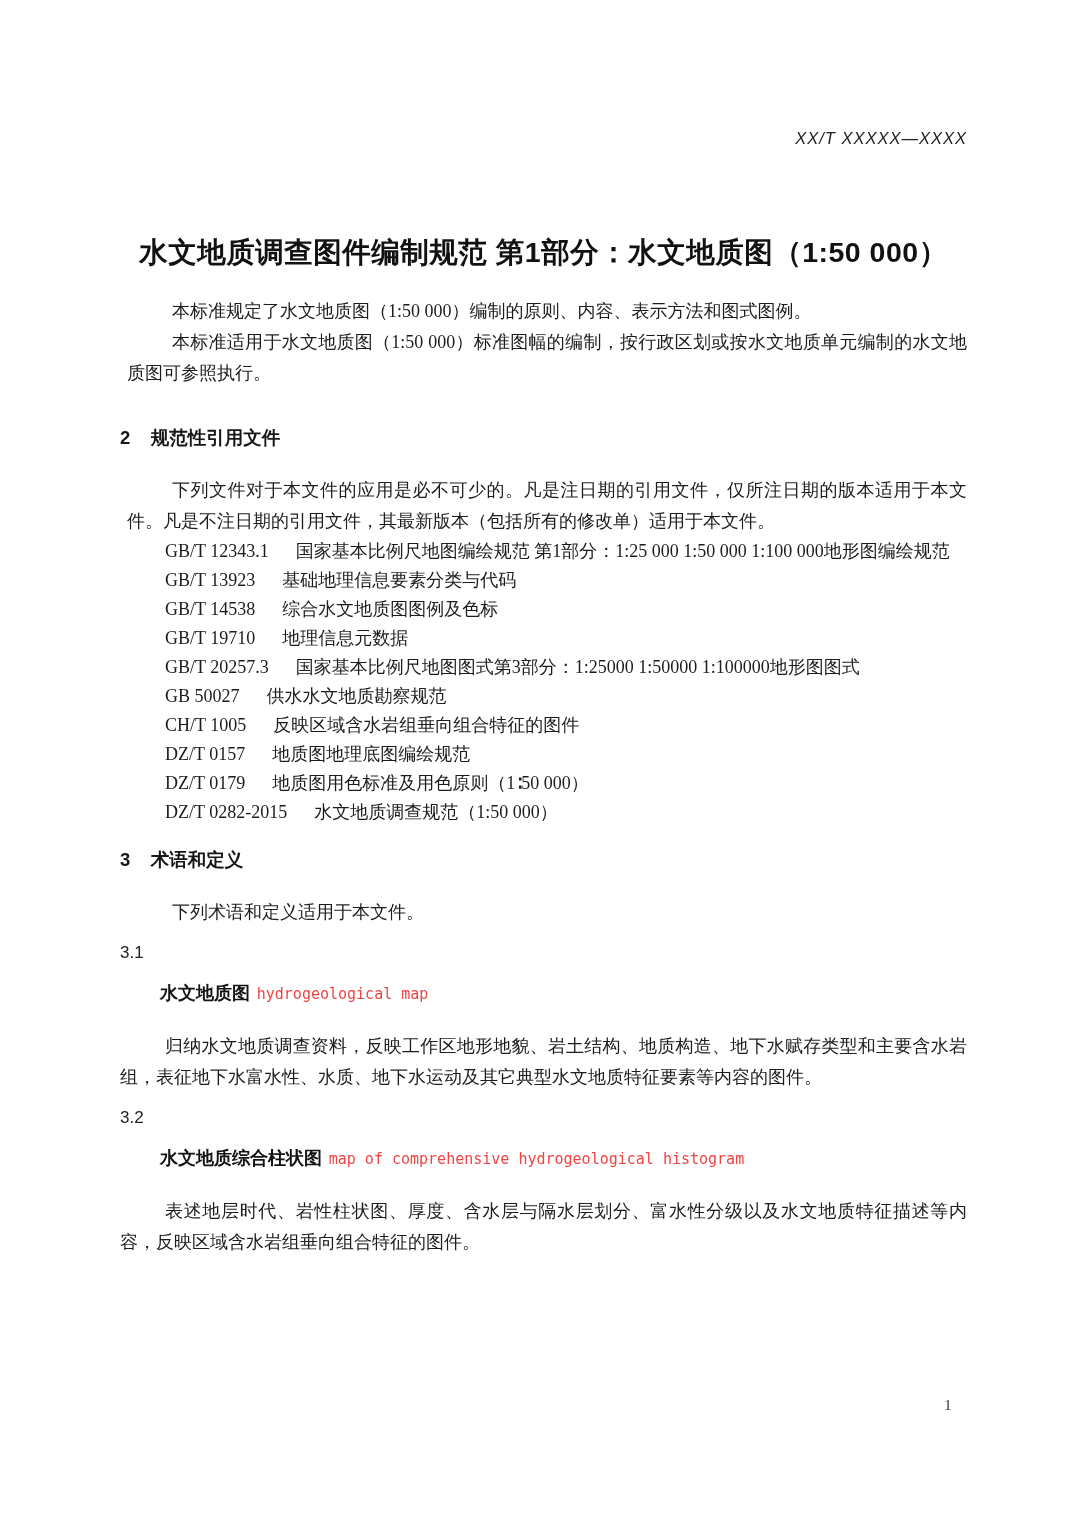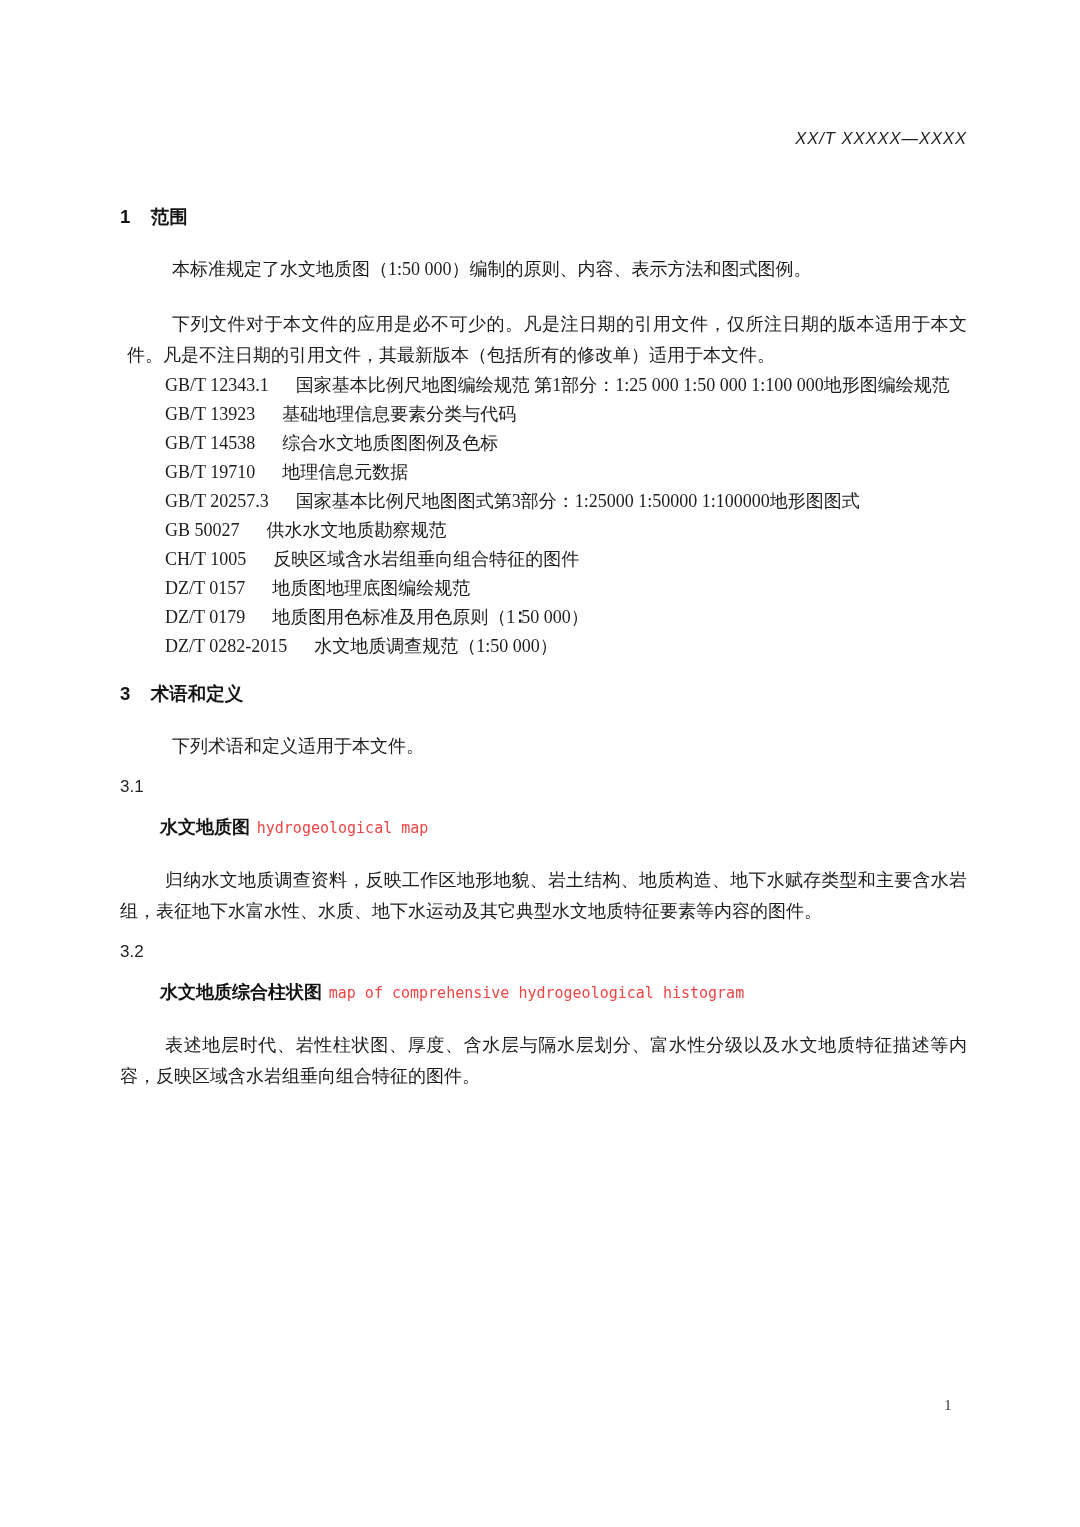--- a/index.html
+++ b/index.html
@@ -102,26 +102,28 @@
     color: #3a3a3a;
   }
 </style>
 </head>
 <body>
 
 <div class="page">
 
   <div class="doc-header">XX/T XXXXX—XXXX</div>
 
+  <h1 class="doc-title">水文地质调查图件编制规范 第1部分：水文地质图（1:50 000）</h1>
 
-  <h2 class="clause-heading s1-heading">
-    <span class="clause-num">1</span><span>范围</span>
+  <p class="body-para first-para">本标准规定了水文地质图（1:50 000）编制的原则、内容、表示方法和图式图例。</p>
+  <p class="body-para">本标准适用于水文地质图（1:50 000）标准图幅的编制，按行政区划或按水文地质单元编制的水文地质图可参照执行。</p>
+
+  <h2 class="clause-heading s2-heading">
+    <span class="clause-num">2</span><span>规范性引用文件</span>
   </h2>
-  <p class="body-para first-para">本标准规定了水文地质图（1:50 000）编制的原则、内容、表示方法和图式图例。</p>
-
   <p class="body-para first-para">下列文件对于本文件的应用是必不可少的。凡是注日期的引用文件，仅所注日期的版本适用于本文件。凡是不注日期的引用文件，其最新版本（包括所有的修改单）适用于本文件。</p>
 
   <div class="refs-block">
     <p class="ref-item"><span class="ref-code">GB/T 12343.1</span><span class="ref-title">国家基本比例尺地图编绘规范 第1部分：1:25 000 1:50 000 1:100 000地形图编绘规范</span></p>
     <p class="ref-item"><span class="ref-code">GB/T 13923</span><span class="ref-title">基础地理信息要素分类与代码</span></p>
     <p class="ref-item"><span class="ref-code">GB/T 14538</span><span class="ref-title">综合水文地质图图例及色标</span></p>
     <p class="ref-item"><span class="ref-code">GB/T 19710</span><span class="ref-title">地理信息元数据</span></p>
     <p class="ref-item"><span class="ref-code">GB/T 20257.3</span><span class="ref-title">国家基本比例尺地图图式第3部分：1:25000 1:50000 1:100000地形图图式</span></p>
     <p class="ref-item"><span class="ref-code">GB 50027</span><span class="ref-title">供水水文地质勘察规范</span></p>
     <p class="ref-item"><span class="ref-code">CH/T 1005</span><span class="ref-title">反映区域含水岩组垂向组合特征的图件</span></p>

